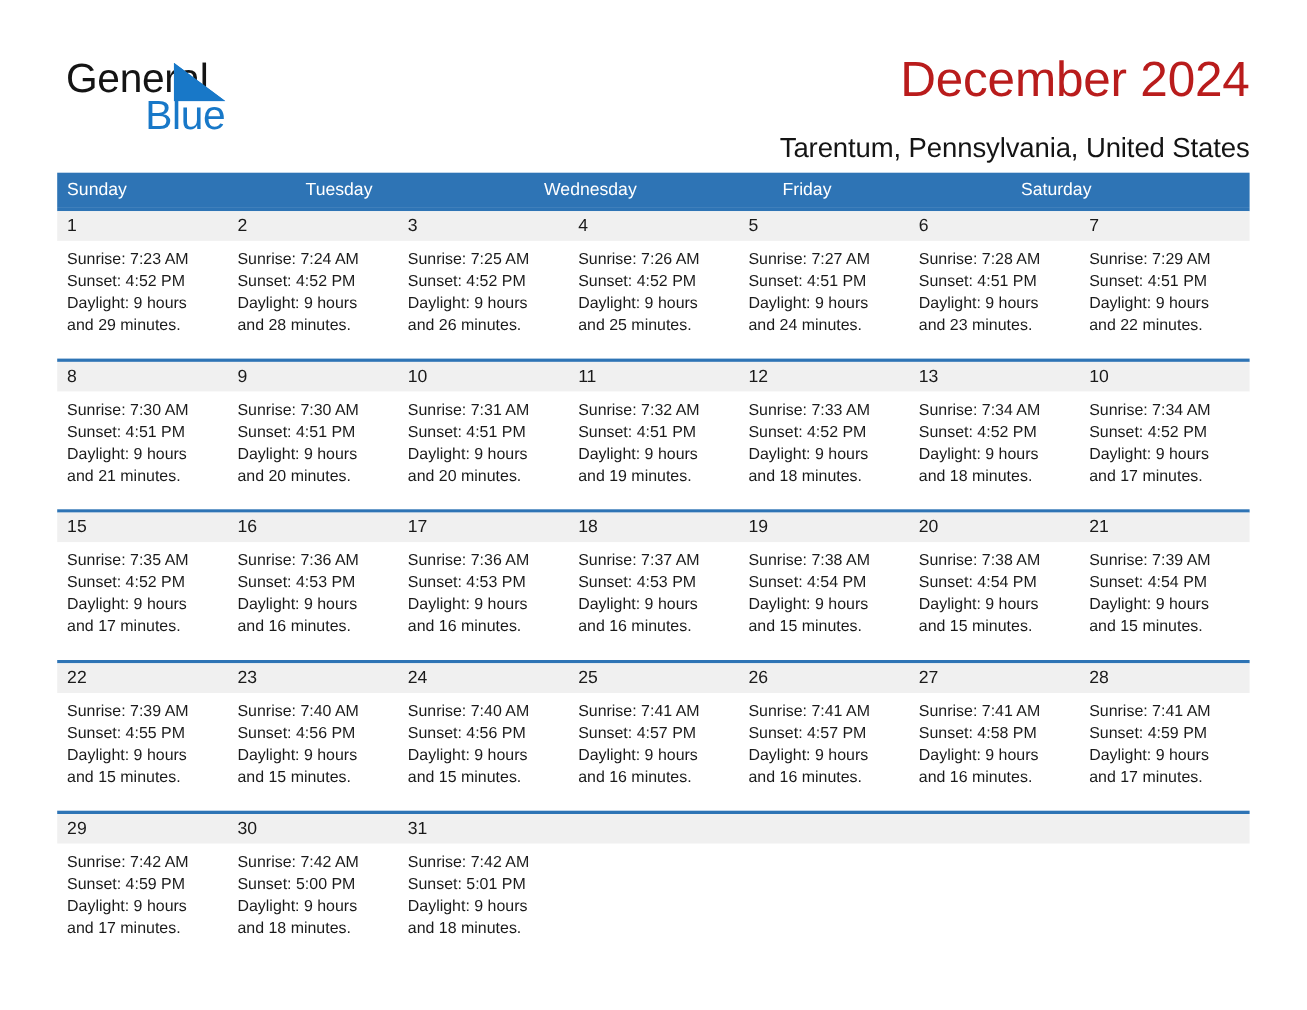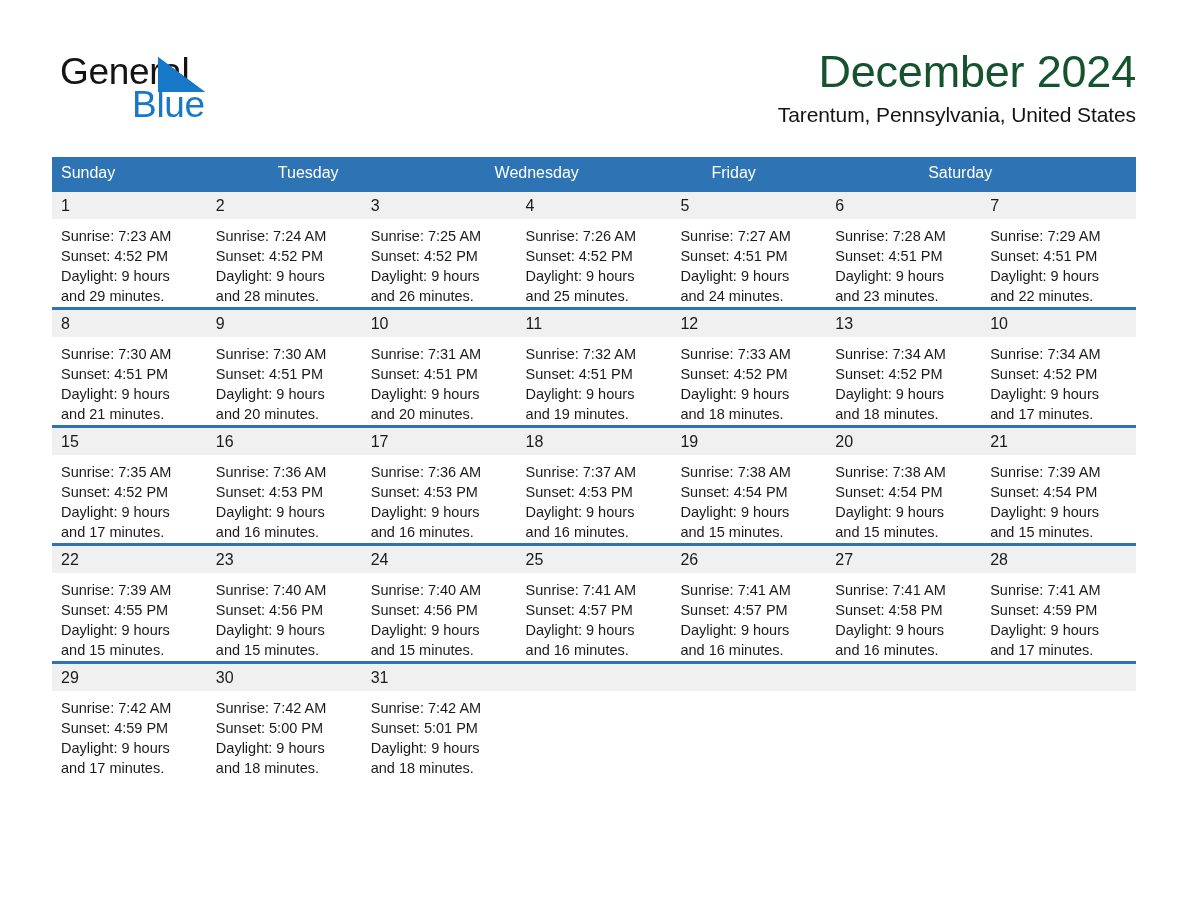--- a/index.html
+++ b/index.html
@@ -68,26 +68,26 @@
     position: absolute;
     right: 0px;
     top: 0px;
     text-align: right;
     width: 760px;
   }
   .cal-title {
     font-size: 45px;
     line-height: 56px;
     font-weight: 400;
-    color: #14532d;
+    color: #b91c1c;
     letter-spacing: -0.2px;
   }
   .cal-subtitle {
-    margin-top: 0;
-    font-size: 21px;
+    margin-top: 20px;
+    font-size: 25px;
     line-height: 30px;
     font-weight: 400;
     color: #141414;
     letter-spacing: -0.1px;
   }
 
   
   .calendar {
     position: absolute;
     left: 52px;
@@ -125,21 +125,21 @@
     flex: 1 1 0;
     font-size: 16px;
     line-height: 27px;
     padding-left: 9px;
     color: #1a1a1a;
     box-sizing: border-box;
   }
   .detail-band {
     display: flex;
     background: #ffffff;
-    height: 88px;
+    height: 107px;
   }
   .detail-band .dc {
     flex: 1 1 0;
     padding: 7px 9px 0 9px;
     box-sizing: border-box;
   }
   .dc .line {
     font-size: 14.5px;
     line-height: 20px;
     color: #1a1a1a;

